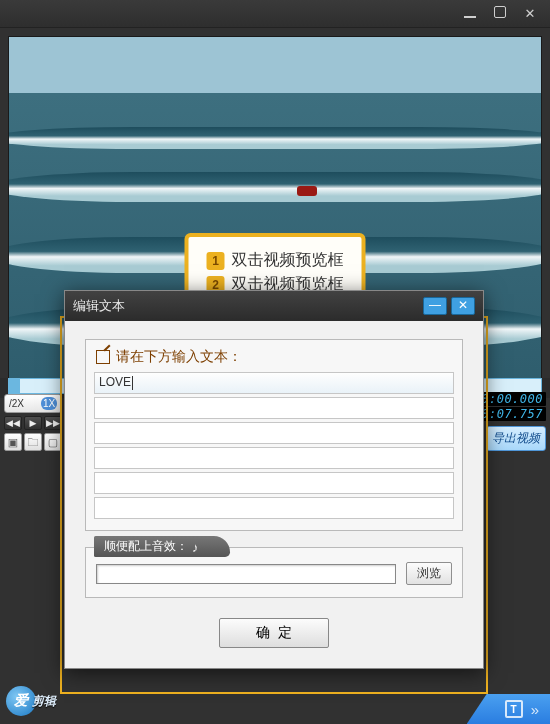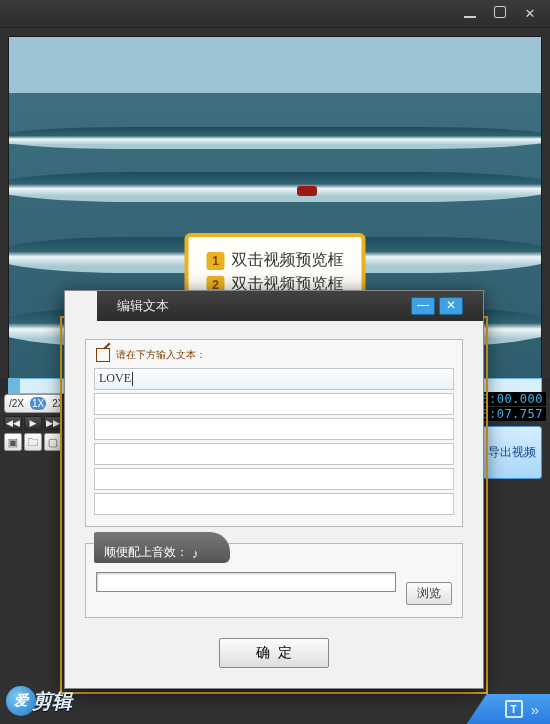--- a/index.html
+++ b/index.html
@@ -149,21 +149,21 @@
     left: 4px;
     width: 58px;
   }
   .speed-pills {
     background: linear-gradient(#fefefe,#e6e6e6);
     border: 1px solid #9a9a9a;
     border-radius: 3px;
     padding: 2px 2px;
     font-size: 10px;
     display: flex;
-    gap: 4px;
+    gap: 15px;
   }
   .speed-pills span {
     flex: 1;
     text-align: center;
     padding: 1px 2px;
   }
   .speed-pills .active {
     background: #4f8fd8;
     color: #fff;
     border-radius: 6px;
@@ -198,40 +198,41 @@
     line-height: 16px;
     font-size: 11px;
     color: #555;
   }
 
   
   .right-counters {
     position: absolute;
     top: 392px;
     right: 4px;
-    text-align: center;
+    text-align: right;
+    font-style: italic;
   }
   .tc {
     background: #000;
     color: #40b6e8;
     font-family: monospace;
     font-size: 12px;
     padding: 0 3px;
     border-radius: 1px;
     margin-bottom: 1px;
     letter-spacing: 0.5px;
   }
   .export-btn {
     margin-top: 4px;
     display: inline-block;
     background: linear-gradient(#d4edff, #a9d8fa);
     border: 1px solid #4f96d8;
     color: #104a8a;
     font-size: 12px;
-    padding: 17px 5px;
+    padding: 3px 5px;
     border-radius: 3px;
     cursor: pointer;
   }
 
   
   .dialog {
     position: absolute;
     top: 290px;
     left: 64px;
     width: 420px;
@@ -246,24 +247,23 @@
     width: 428px;
     height: 378px;
     border: 2px solid #eeb120;
     pointer-events: none;
   }
   .dlg-title {
     height: 30px;
     background: linear-gradient(#424242,#2b2b2b);
     display: flex;
     align-items: center;
-    padding: 0 20px;
+    padding: 0 8px;
     color: #e8e8e8;
     font-size: 13px;
-    margin-left: 32px;
   }
   .dlg-title .spacer { flex: 1; }
   .dlg-winbtn {
     width: 24px;
     height: 18px;
     background: #3fa0e2;
     border: 1px solid #196799;
     border-radius: 2px;
     color: #fff;
     text-align: center;
@@ -279,21 +279,21 @@
     border: 1px solid #b9b9b9;
     padding: 8px 8px;
     background: #f7f7f7;
     margin-bottom: 16px;
   }
   .prompt-row {
     display: flex;
     align-items: center;
     gap: 6px;
     color: #7d3f00;
-    font-size: 10px;
+    font-size: 14px;
     margin-bottom: 6px;
     padding-left: 2px;
   }
   .edit-icon {
     width: 14px; height: 14px;
     border: 1.5px solid #7d3f00;
     position: relative;
   }
   .edit-icon::after {
     content: "";
@@ -302,21 +302,21 @@
     width: 8px; height: 2px;
     background: #7d3f00;
     transform: rotate(-45deg);
   }
   .text-lines .line {
     height: 22px;
     background: #fff;
     border: 1px solid #c6c6c6;
     margin-bottom: 3px;
     padding: 2px 4px;
-    font-family: Liberation Serif, serif;
+    font-family: Liberation Sans, sans-serif;
     font-size: 12px;
     color: #333;
     position: relative;
   }
   .text-lines .line.active {
     background: linear-gradient(#fefefe,#e9f2f8);
   }
   .caret {
     display: inline-block;
     width: 1px; height: 14px;
@@ -333,21 +333,21 @@
     position: relative;
     margin-bottom: 20px;
   }
   .sound-tab {
     position: absolute;
     top: -12px;
     left: 8px;
     background: linear-gradient(#777,#555);
     color: #fff;
     font-size: 12px;
-    padding: 12px 24px 2px 10px;
+    padding: 2px 24px 2px 10px;
     border-radius: 2px 20px 6px 2px;
     display: flex;
     align-items: center;
     gap: 4px;
   }
   .note-icon {
     width: 14px;
     height: 14px;
     display: inline-block;
     position: relative;
@@ -369,21 +369,20 @@
     border: 1px solid #888;
     box-shadow: inset 1px 1px 2px rgba(0,0,0,0.2);
   }
   .browse-btn {
     padding: 2px 10px;
     background: linear-gradient(#fcfcfc,#e2e2e2);
     border: 1px solid #8f8f8f;
     border-radius: 2px;
     font-size: 12px;
     cursor: pointer;
-    margin-top: 24px;
   }
 
   
   .btn-row {
     display: flex;
     justify-content: center;
     gap: 50px;
     margin-bottom: 4px;
   }
   .big-btn {
@@ -417,21 +416,21 @@
     justify-content: center;
     color: #fff;
     font-weight: bold;
     font-size: 14px;
     font-style: italic;
   }
   .brand-text {
     color: #dfeefc;
     font-style: italic;
     font-weight: bold;
-    font-size: 20px;
+    font-size: 12px;
     margin-left: -4px;
     text-shadow: 0 1px 1px #000;
   }
   .ai-sub {
     position: absolute;
     bottom: 0;
     right: 0;
     height: 30px;
     padding: 0 14px 0 38px;
     background: linear-gradient(#4aa0f0, #2a7de0);

